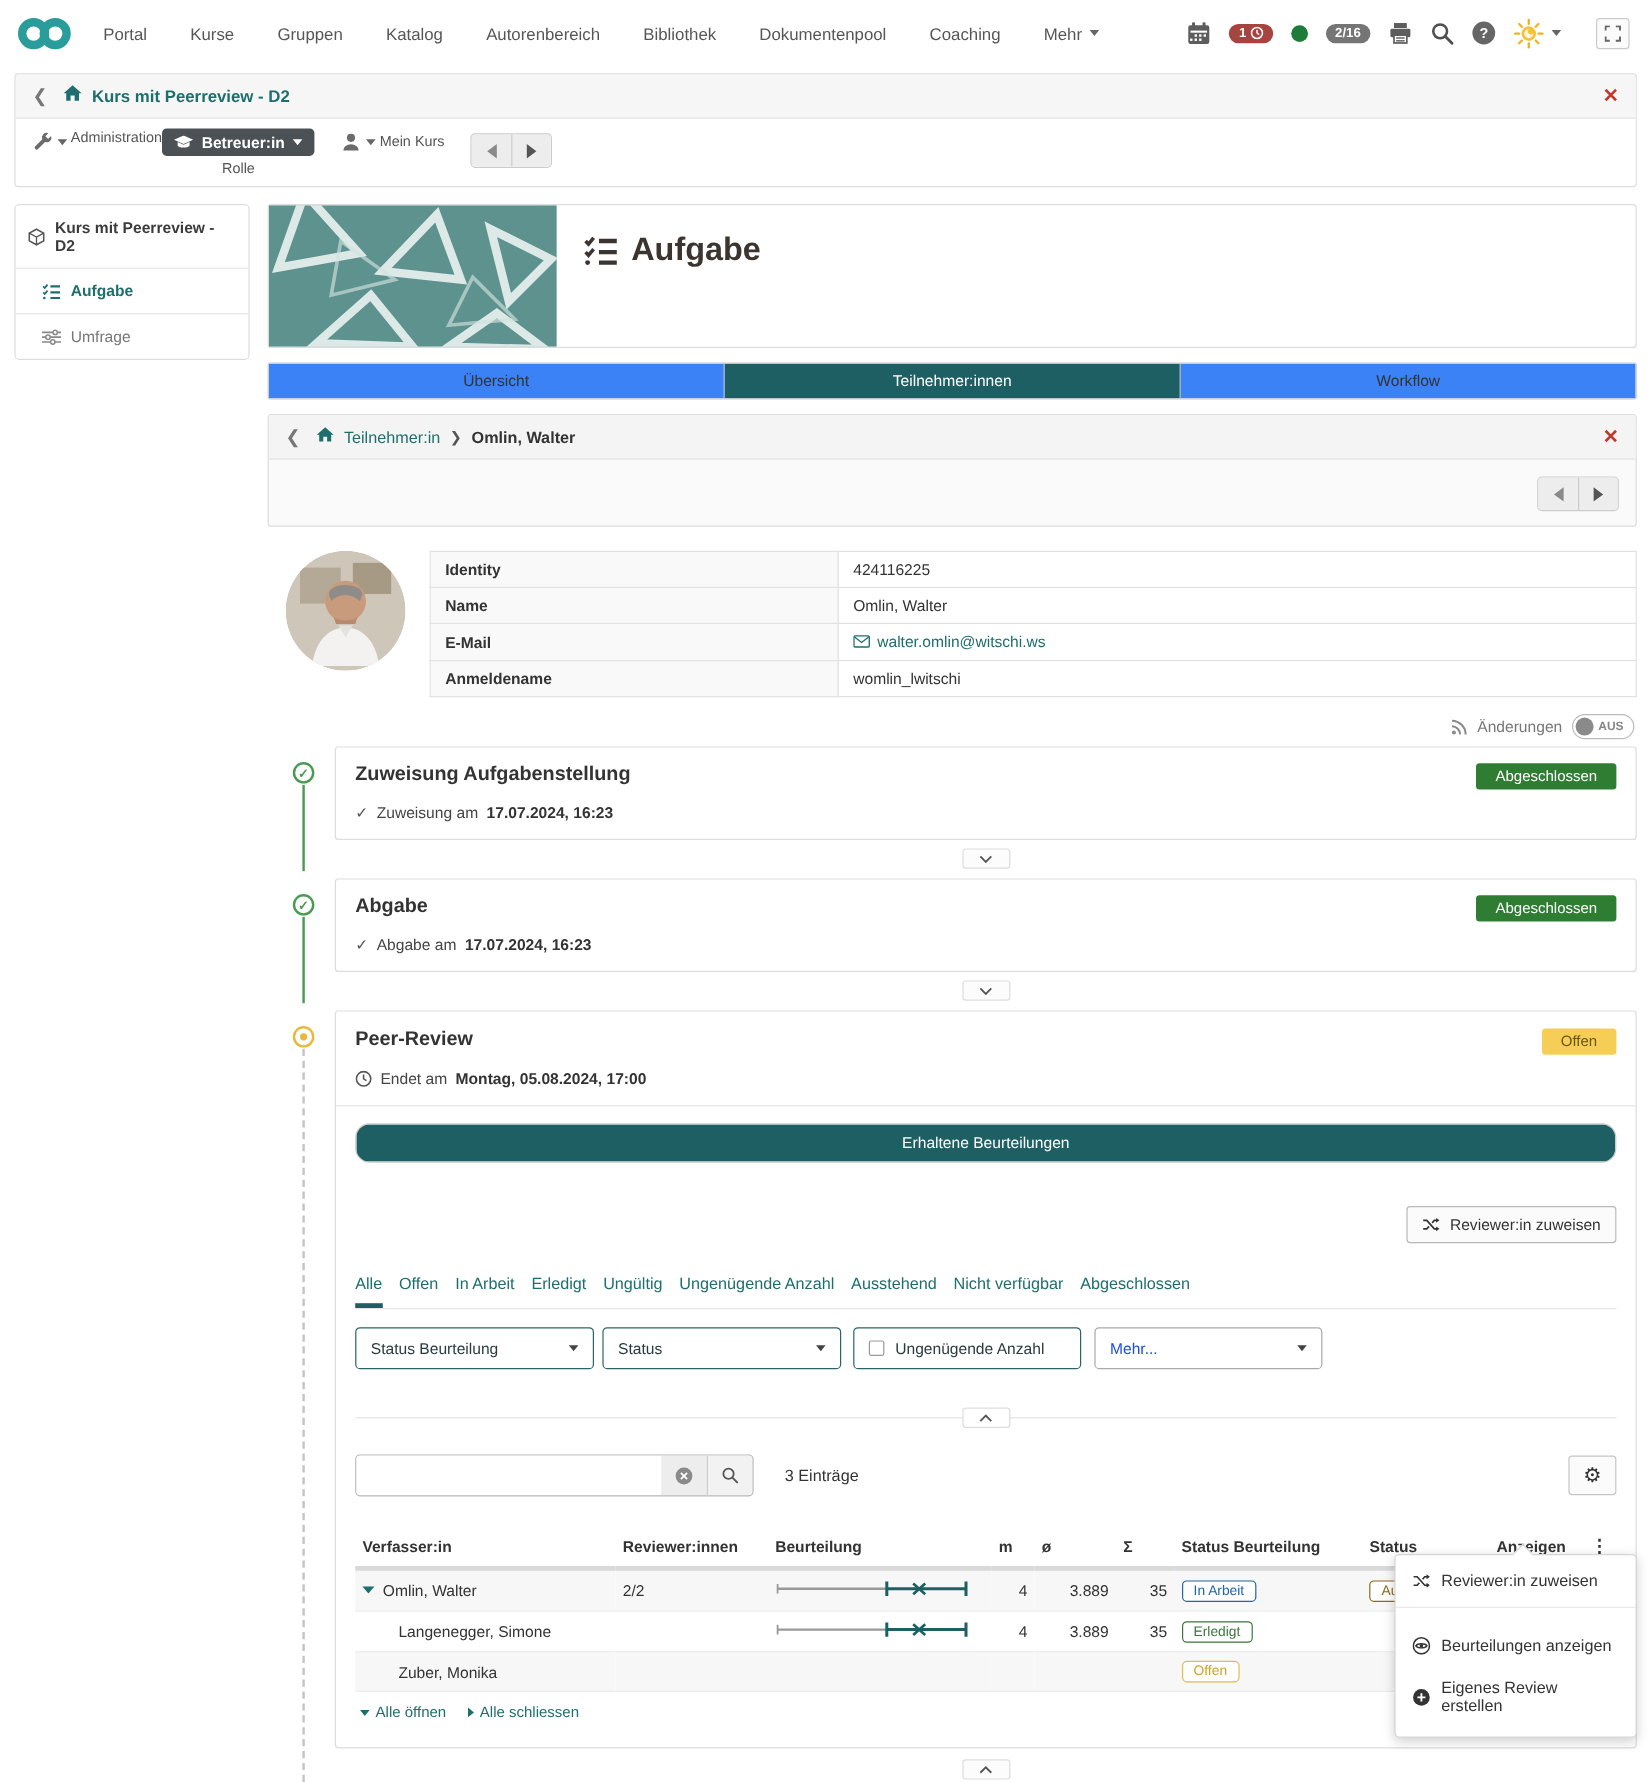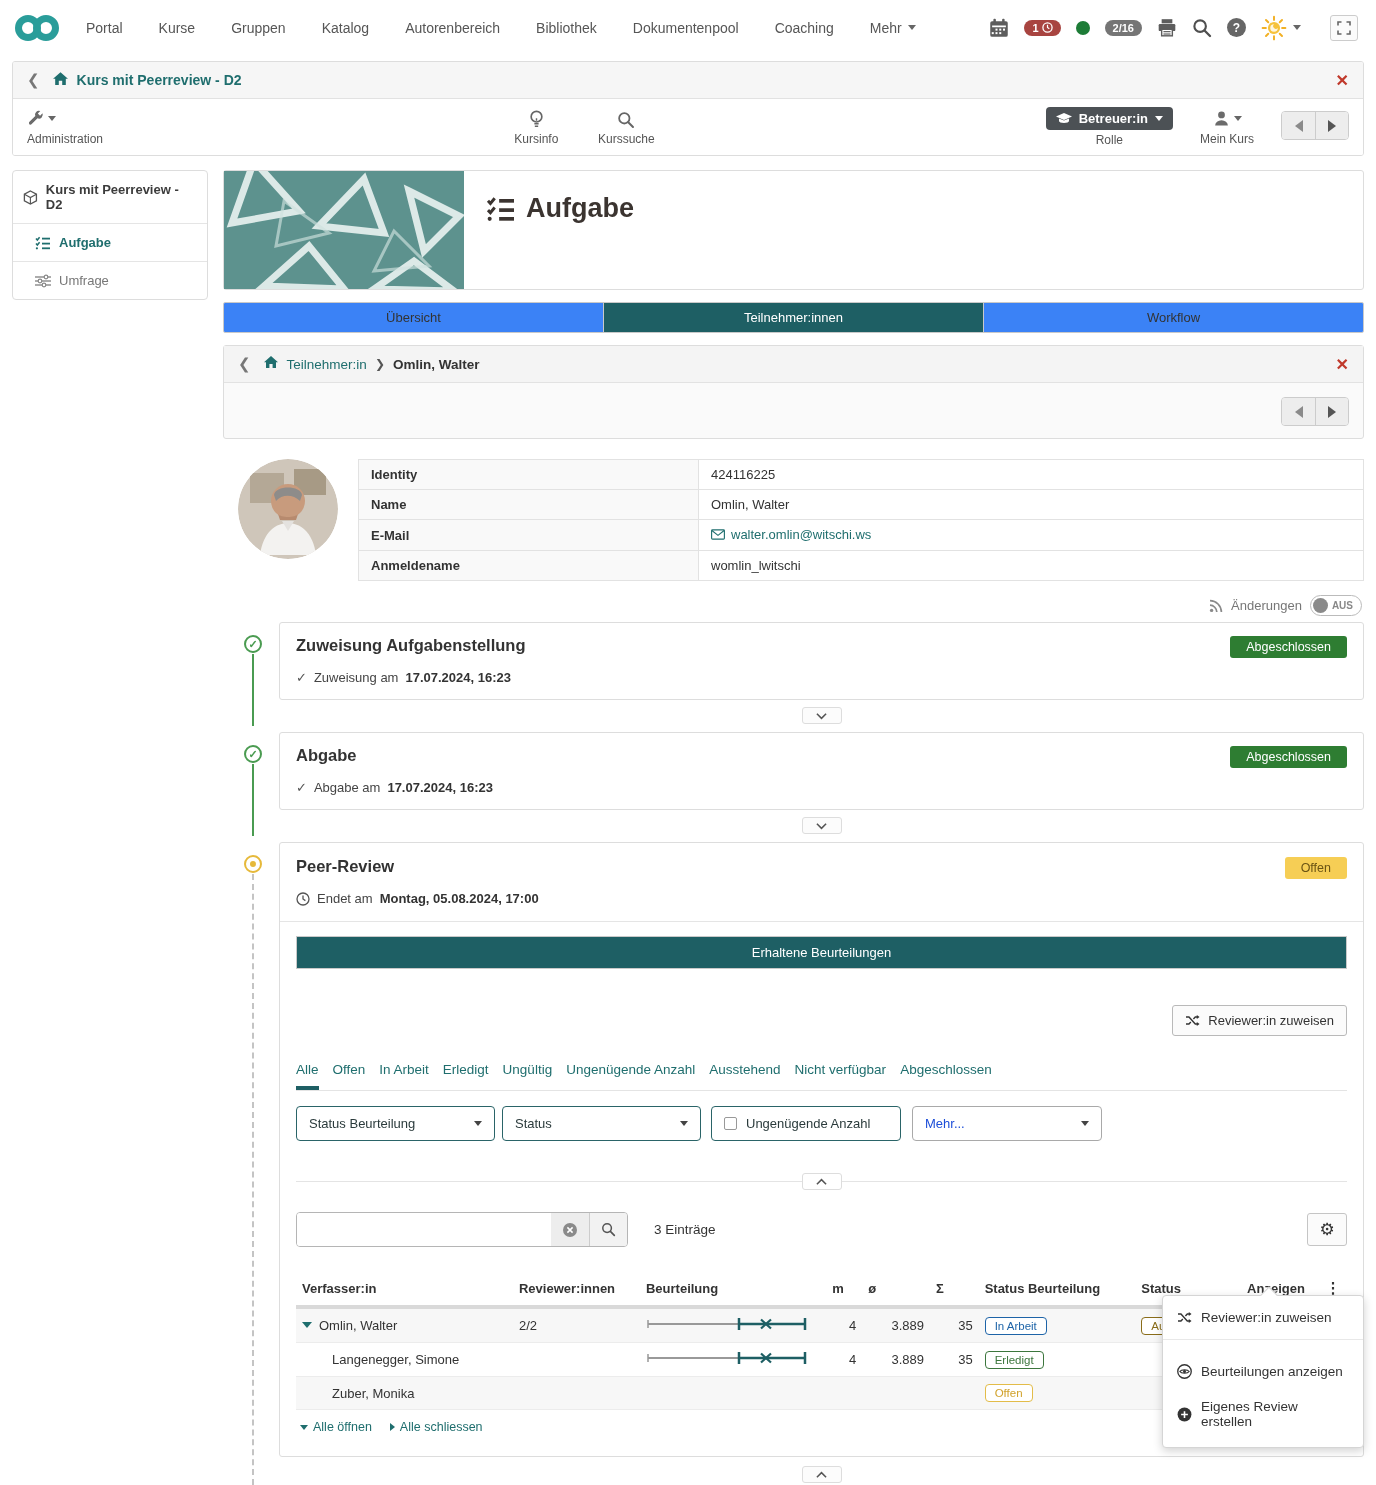--- a/index.html
+++ b/index.html
@@ -23,21 +23,21 @@
   .help-circle { width:19px; height:19px; border-radius:50%; background:#666; color:#fff; font-size:12px; font-weight:bold; display:inline-flex; align-items:center; justify-content:center; }
   .fullscreen-btn { width:28px; height:26px; border:1px solid #ccc; border-radius:3px; background:#fbfbfb; display:inline-flex; align-items:center; justify-content:center; margin-left:14px; }
 
   
   .barbox { margin:6px 12px 0 12px; border:1px solid #ddd; border-radius:3px; overflow:hidden; }
   .crumbbar { display:flex; align-items:center; height:37px; padding:0 14px; background:#f6f6f6; border-bottom:1px solid #e2e2e2; }
   .crumb-back { color:#777; font-size:15px; margin-right:12px; cursor:pointer; }
   .crumb-title { color:#1f6e6e; font-size:14px; font-weight:bold; margin-left:8px; cursor:pointer; }
   .close-x { margin-left:auto; color:#c0392b; font-weight:bold; font-size:16px; cursor:pointer; }
   .toolbar { display:flex; align-items:flex-start; background:#fff; padding:8px 14px 8px 14px; }
-  .tool { display:flex; flex-direction:column; align-items:center; gap:3px; color:#555; font-size:12px; cursor:pointer; min-width:64px; }
+  .tool { display:flex; flex-direction:row; align-items:center; gap:3px; color:#555; font-size:12px; cursor:pointer; min-width:64px; }
   .tool .ticon { height:22px; display:flex; align-items:flex-end; color:#666; }
   .toolbar-center { flex:1; display:flex; justify-content:center; gap:26px; }
   .toolbar-right { display:flex; align-items:flex-start; gap:22px; }
   .role-wrap { display:flex; flex-direction:column; align-items:center; gap:3px; font-size:12px; color:#555; }
   .role-btn { display:inline-flex; align-items:center; gap:7px; background:#4c5155; color:#fff; border:none; border-radius:4px; padding:4px 10px; font-size:13px; font-weight:bold; cursor:pointer; }
   .role-btn .caret-down { border-top-color:#fff; }
   .pager { display:flex; border:1px solid #ccc; border-radius:4px; overflow:hidden; margin-top:4px; }
   .pager button { width:33px; height:27px; background:#ededed; border:none; display:flex; align-items:center; justify-content:center; cursor:pointer; color:#555; }
   .pager button + button { border-left:1px solid #ccc; }
   .tri-l { width:0;height:0;border-top:6px solid transparent;border-bottom:6px solid transparent;border-right:8px solid #8a8a8a; }
@@ -104,21 +104,21 @@
   .badge.green { background:#2e7d32; color:#fff; }
   .badge.yellow { background:#f6ce55; color:#6b5414; }
   .step-detail { display:flex; align-items:center; gap:7px; margin-top:12px; font-size:13px; color:#444; }
   .step-detail b { color:#333; }
   .chev-btn { display:block; width:40px; height:17px; margin:7px auto 8px; border:1px solid #ddd; border-radius:3px; background:#fcfcfc; color:#555; cursor:pointer; text-align:center; line-height:13px; }
   .chev-btn svg { vertical-align:middle; }
 
   
   .pr-header { padding:14px 16px 15px; border-bottom:1px solid #e5e5e5; }
   .pr-body { padding:14px 16px 10px; }
-  .seg { display:flex; border:1px solid #c9c9c9; border-radius:0; overflow:hidden; }
+  .seg { display:flex; border:1px solid #c9c9c9; border-radius:12px; overflow:hidden; }
   .seg-item { flex:1; text-align:center; font-size:13px; padding:8px 0; background:#fff; color:#333; cursor:pointer; }
   .seg-item.active { background:#1e5f64; color:#fff; }
   .assign-row { display:flex; justify-content:flex-end; margin-top:36px; }
   .btn-light { display:inline-flex; align-items:center; gap:8px; border:1px solid #b9b9b9; border-radius:3px; background:#fbfbfb; font-size:13px; color:#333; padding:7px 12px; cursor:pointer; }
   .filter-tabs { display:flex; gap:14px; margin-top:26px; border-bottom:1px solid #e4e4e4; font-size:13.5px; }
   .ftab { color:#1f6e6e; padding-bottom:9px; cursor:pointer; white-space:nowrap; }
   .ftab.active { border-bottom:4px solid #1e5f64; }
   .filter-row { display:flex; gap:7px; margin-top:15px; }
   .fselect { display:flex; align-items:center; justify-content:space-between; width:199px; height:35px; border:1px solid #2a6468; border-radius:4px; padding:0 12px; font-size:13px; color:#2b3b3c; cursor:pointer; }
   .fselect .caret-down { border-top-color:#444; }
@@ -271,42 +271,20 @@
     </div>
     <div class="toolbar">
       <div class="tool" style="align-items:flex-start;min-width:90px;">
         <span class="ticon" style="display:flex;align-items:center;gap:4px;">
           <svg width="17" height="17" viewBox="0 0 16 16">
               <path d="M14.6 3.1a3.6 3.6 0 0 1-4.7 4.7L4.2 13.5a1.5 1.5 0 0 1-2.1-2.1L7.8 5.7a3.6 3.6 0 0 1 4.7-4.7L10.2 3.3l2.1 2.1 2.3-2.3z" fill="#6b6b6b"></path>
             </svg>
           <i class="caret-down"></i>
         </span>
         <span>Administration</span>
-      </div>
-      <div class="toolbar-center">
-        <div class="tool">
-          <span class="ticon">
-            <svg width="15" height="19" viewBox="0 0 12 16">
-                <circle cx="6" cy="5.6" r="4.5" fill="none" stroke="#666" stroke-width="1.4"></circle>
-                <line x1="4.2" y1="11.6" x2="7.8" y2="11.6" stroke="#666" stroke-width="1.3"></line>
-                <line x1="4.6" y1="13.6" x2="7.4" y2="13.6" stroke="#666" stroke-width="1.3"></line>
-                <line x1="6" y1="7" x2="6" y2="9" stroke="#666" stroke-width="1.2"></line>
-              </svg>
-          </span>
-          <span>Kursinfo</span>
-        </div>
-        <div class="tool">
-          <span class="ticon">
-            <svg width="18" height="18" viewBox="0 0 16 16">
-                <circle cx="6.5" cy="6.5" r="4.6" fill="none" stroke="#666" stroke-width="1.6"></circle>
-                <line x1="10" y1="10" x2="14.2" y2="14.2" stroke="#666" stroke-width="1.8" stroke-linecap="round"></line>
-              </svg>
-          </span>
-          <span>Kurssuche</span>
-        </div>
       </div>
       <div class="toolbar-right">
         <div class="role-wrap">
           <button class="role-btn">
             <svg width="16" height="12" viewBox="0 0 16 12">
                 <path d="M8 0 16 3.5 8 7 0 3.5z" fill="#fff"></path>
                 <path d="M3 5.4V8c0 1.1 2.2 2 5 2s5-.9 5-2V5.4L8 7.6z" fill="#fff"></path>
               </svg>
             <span>Betreuer:in</span>
             <i class="caret-down"></i>

